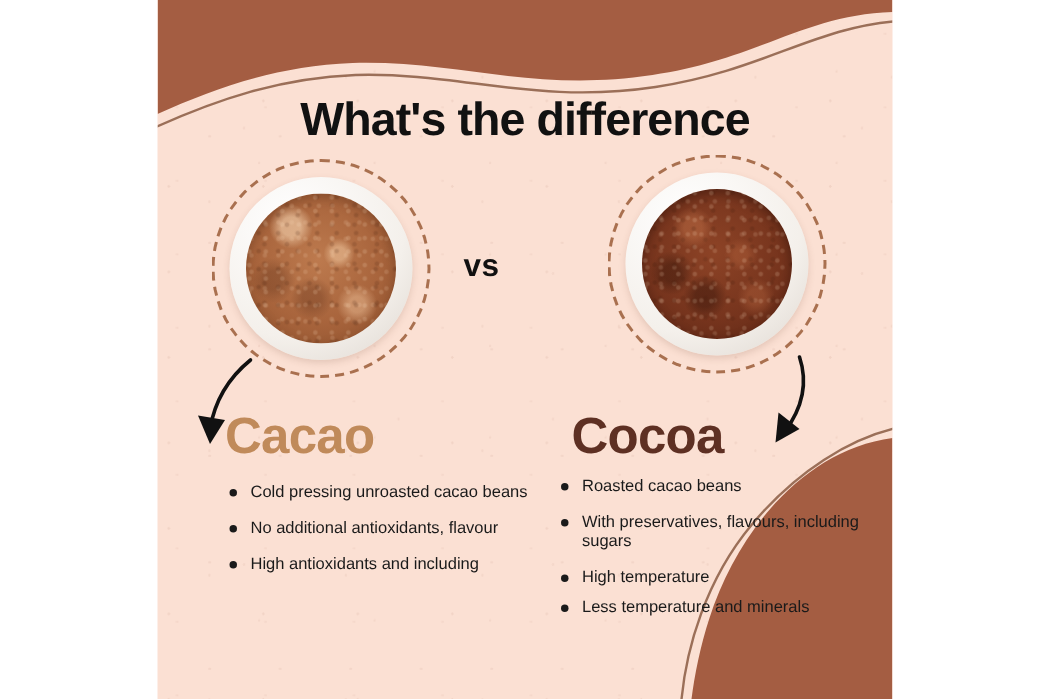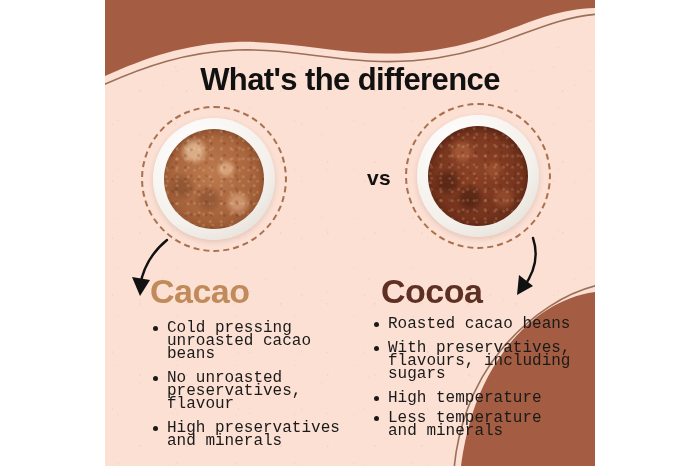--- a/index.html
+++ b/index.html
@@ -130,21 +130,21 @@
       radial-gradient(circle at 82% 60%, rgba(60,25,10,.3) 0 1px, transparent 2px);
     background-size: 11px 9px, 13px 12px, 9px 11px, 15px 13px;
   }
 
   
   #vs {
     position: absolute;
     left: 204px;
     top: 166px;
     width: 82px;
-    text-align: right;
+    text-align: left;
     font-size: 21px;
     font-weight: 800;
     color: #111111;
     letter-spacing: .3px;
   }
 
   
   .heading {
     position: absolute;
     font-size: 34px;
@@ -160,24 +160,24 @@
     position: absolute;
     width: 200px;
   }
   #list-cacao { left: 47px;  top: 322px; }
   #list-cocoa { left: 268px; top: 318px; }
 
   .list-item {
     position: relative;
     padding-left: 15px;
     margin-bottom: 11px;
-    font-size: 16px;
+    font-size: 11px;
     line-height: 13px;
     color: #1a1a1a;
-    font-family: Liberation Mono, monospace;
+    font-family: Liberation Sans, sans-serif;
   }
   .list-item::before {
     content: "";
     position: absolute;
     left: 1px;
     top: 4px;
     width: 5px;
     height: 5px;
     border-radius: 50%;
     background: #1a1a1a;
@@ -237,22 +237,22 @@
         <path d="M428,238 C434,256 430,272 418,288" fill="none" stroke="#111111" stroke-width="2.4" stroke-linecap="round"></path>
         <path d="M412,295 L414,275 L428,286 Z" fill="#111111"></path>
       </g>
     </svg>
 
     <div class="heading" id="heading-cacao">Cacao</div>
     <div class="heading" id="heading-cocoa">Cocoa</div>
 
     <div class="list" id="list-cacao">
       <div class="list-item">Cold pressing unroasted cacao beans</div>
-      <div class="list-item">No unroasted preservatives, flavour</div>
-      <div class="list-item">High preservatives and minerals</div>
+      <div class="list-item">No additional antioxidants, flavour</div>
+      <div class="list-item">High antioxidants and including</div>
     </div>
 
     <div class="list" id="list-cocoa">
       <div class="list-item">Roasted cacao beans</div>
       <div class="list-item">With preservatives, flavours, including sugars</div>
       <div class="list-item">High temperature</div>
       <div class="list-item">Less temperature and minerals</div>
     </div>
 
   </div>

